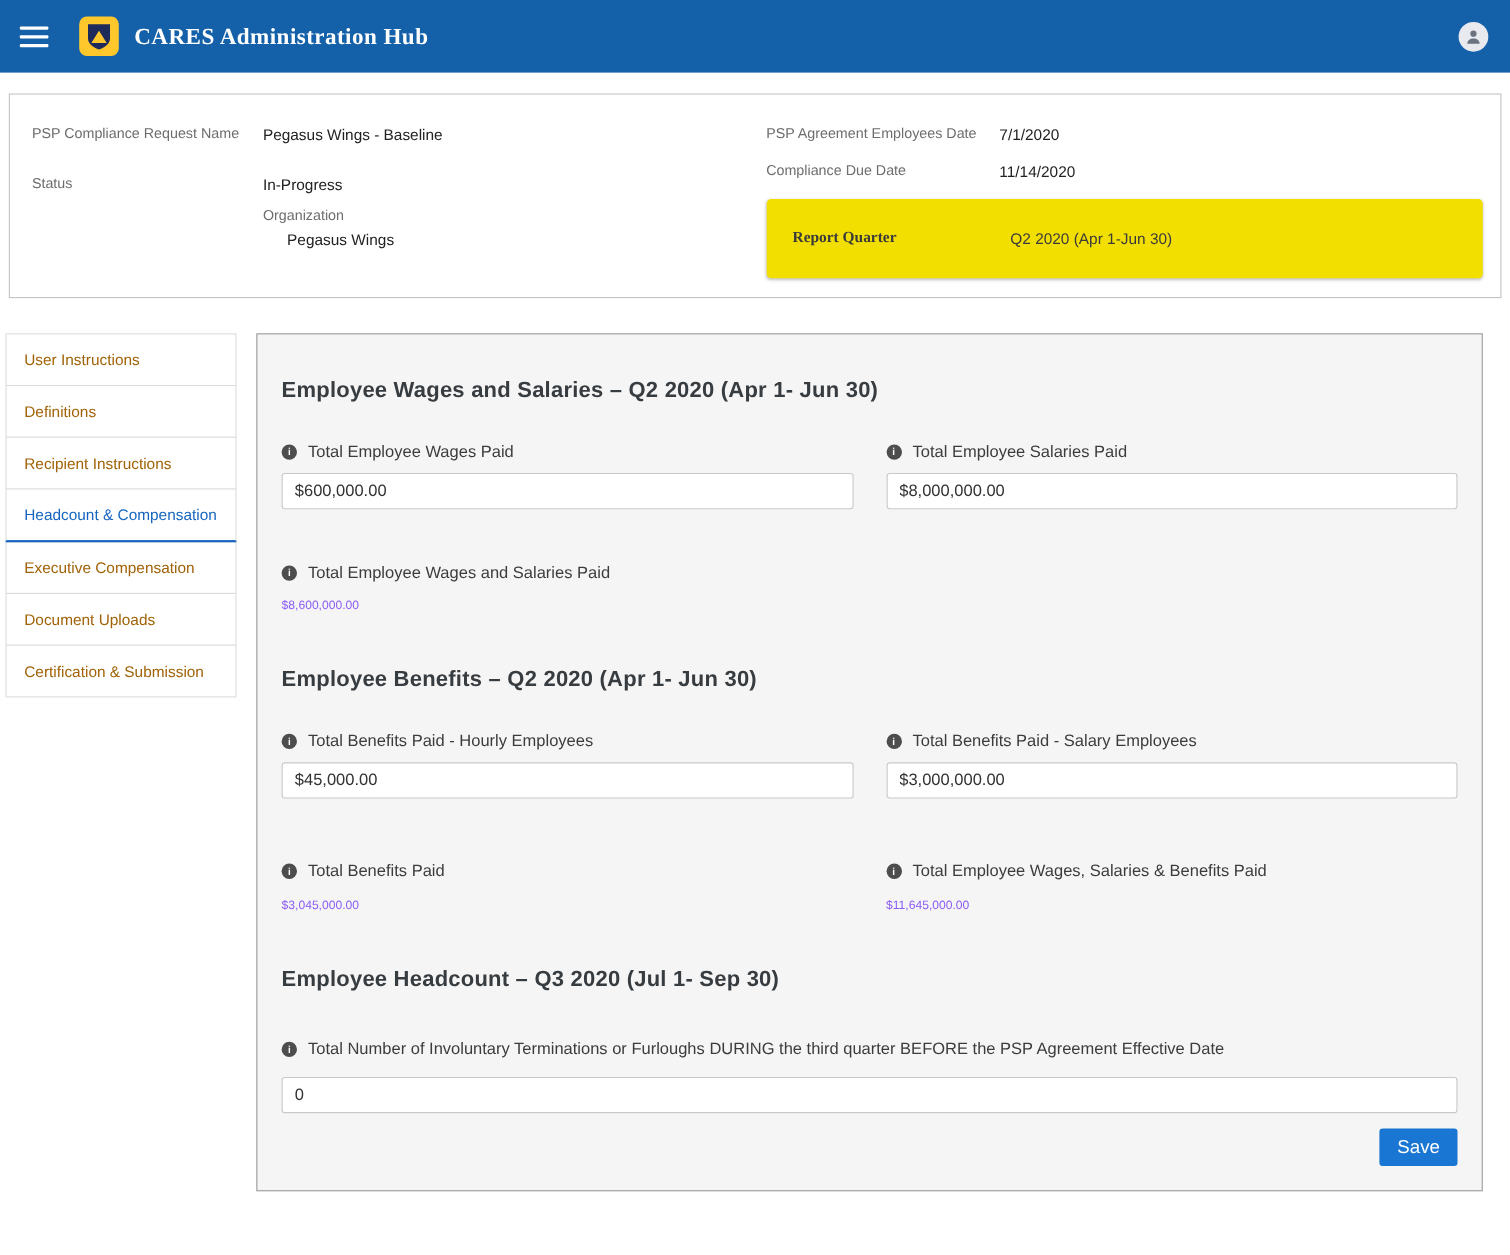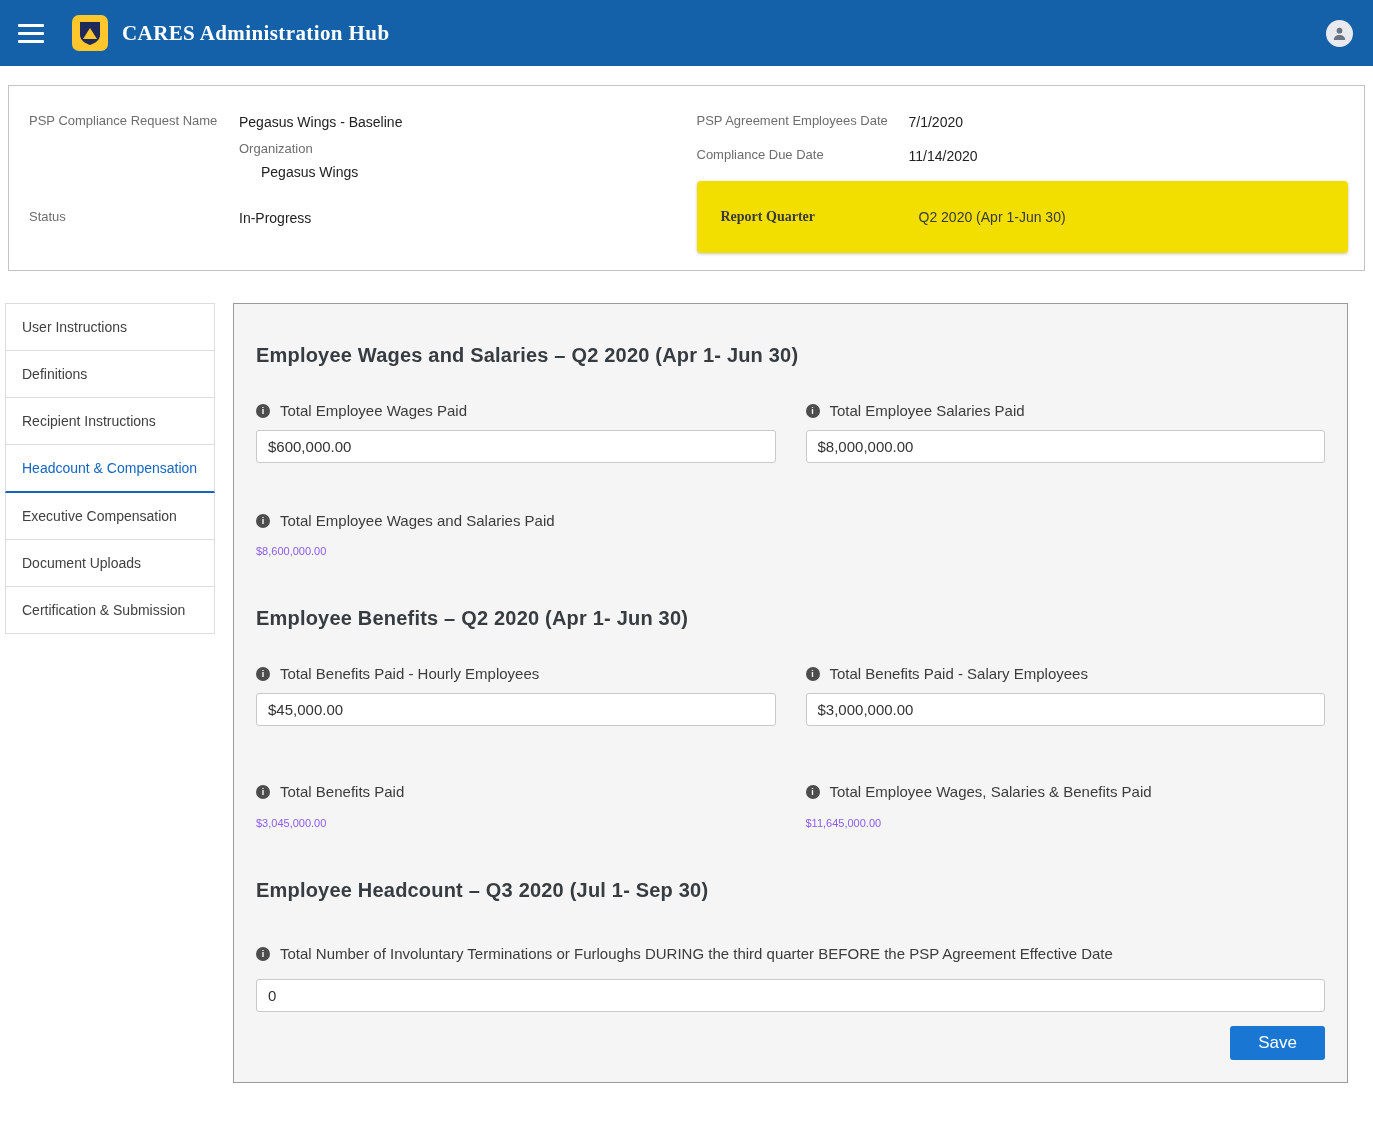--- a/index.html
+++ b/index.html
@@ -93,21 +93,21 @@
     align-items: flex-start;
     margin-top: 32px;
     padding: 0 25px 30px 5px;
   }
   .sidebar { width: 210px; flex: 0 0 210px; }
   .side-item {
     background: #fff;
     border: 1px solid #ddd;
     padding: 15px 16px;
     font-size: 14px;
-    color: #404040;
+    color: #a16207;
     cursor: pointer;
   }
   .side-item + .side-item { margin-top: -1px; }
   .side-item.active {
     color: #1565C0;
     border-bottom: 2px solid #1565C0;
     position: relative;
     z-index: 1;
   }
 
@@ -168,21 +168,21 @@
   .wide-field .field-label { max-width: 940px; }
   .wide-field .text-input { margin-top: 6px; }
 
   .save-row { display: flex; justify-content: flex-end; margin-top: 14px; }
   .save-btn {
     background: #1976D2;
     color: #fff;
     border: none;
     border-radius: 3px;
     font-size: 17px;
-    padding: 7px 28px;
+    padding: 7px 16px;
     cursor: pointer;
     font-family: "Liberation Sans", sans-serif;
   }
 </style>
 </head>
 <body>
 
 <header class="appbar">
   <div class="hamburger">
     <div></div>
@@ -203,30 +203,30 @@
     </svg>
   </div>
 </header>
 
 <section class="summary-card">
   <div class="sum-left">
     <div class="sum-row">
       <div class="sum-label sum-label-col">PSP Compliance Request Name</div>
       <div class="sum-value">Pegasus Wings - Baseline</div>
     </div>
+    <div class="sum-row status-row">
+      <div class="sum-label sum-label-col">Status</div>
+      <div class="sum-value">In-Progress</div>
+    </div>
     <div class="sum-row org-block">
       <div class="sum-label-col"></div>
       <div>
         <div class="sum-label">Organization</div>
         <div class="sum-value">Pegasus Wings</div>
       </div>
-    </div>
-    <div class="sum-row status-row">
-      <div class="sum-label sum-label-col">Status</div>
-      <div class="sum-value">In-Progress</div>
     </div>
   </div>
 
   <div class="sum-right">
     <div class="sum-row">
       <div class="sum-label sum-label-col">PSP Agreement Employees Date</div>
       <div class="sum-value">7/1/2020</div>
     </div>
     <div class="sum-row">
       <div class="sum-label sum-label-col">Compliance Due Date</div>

